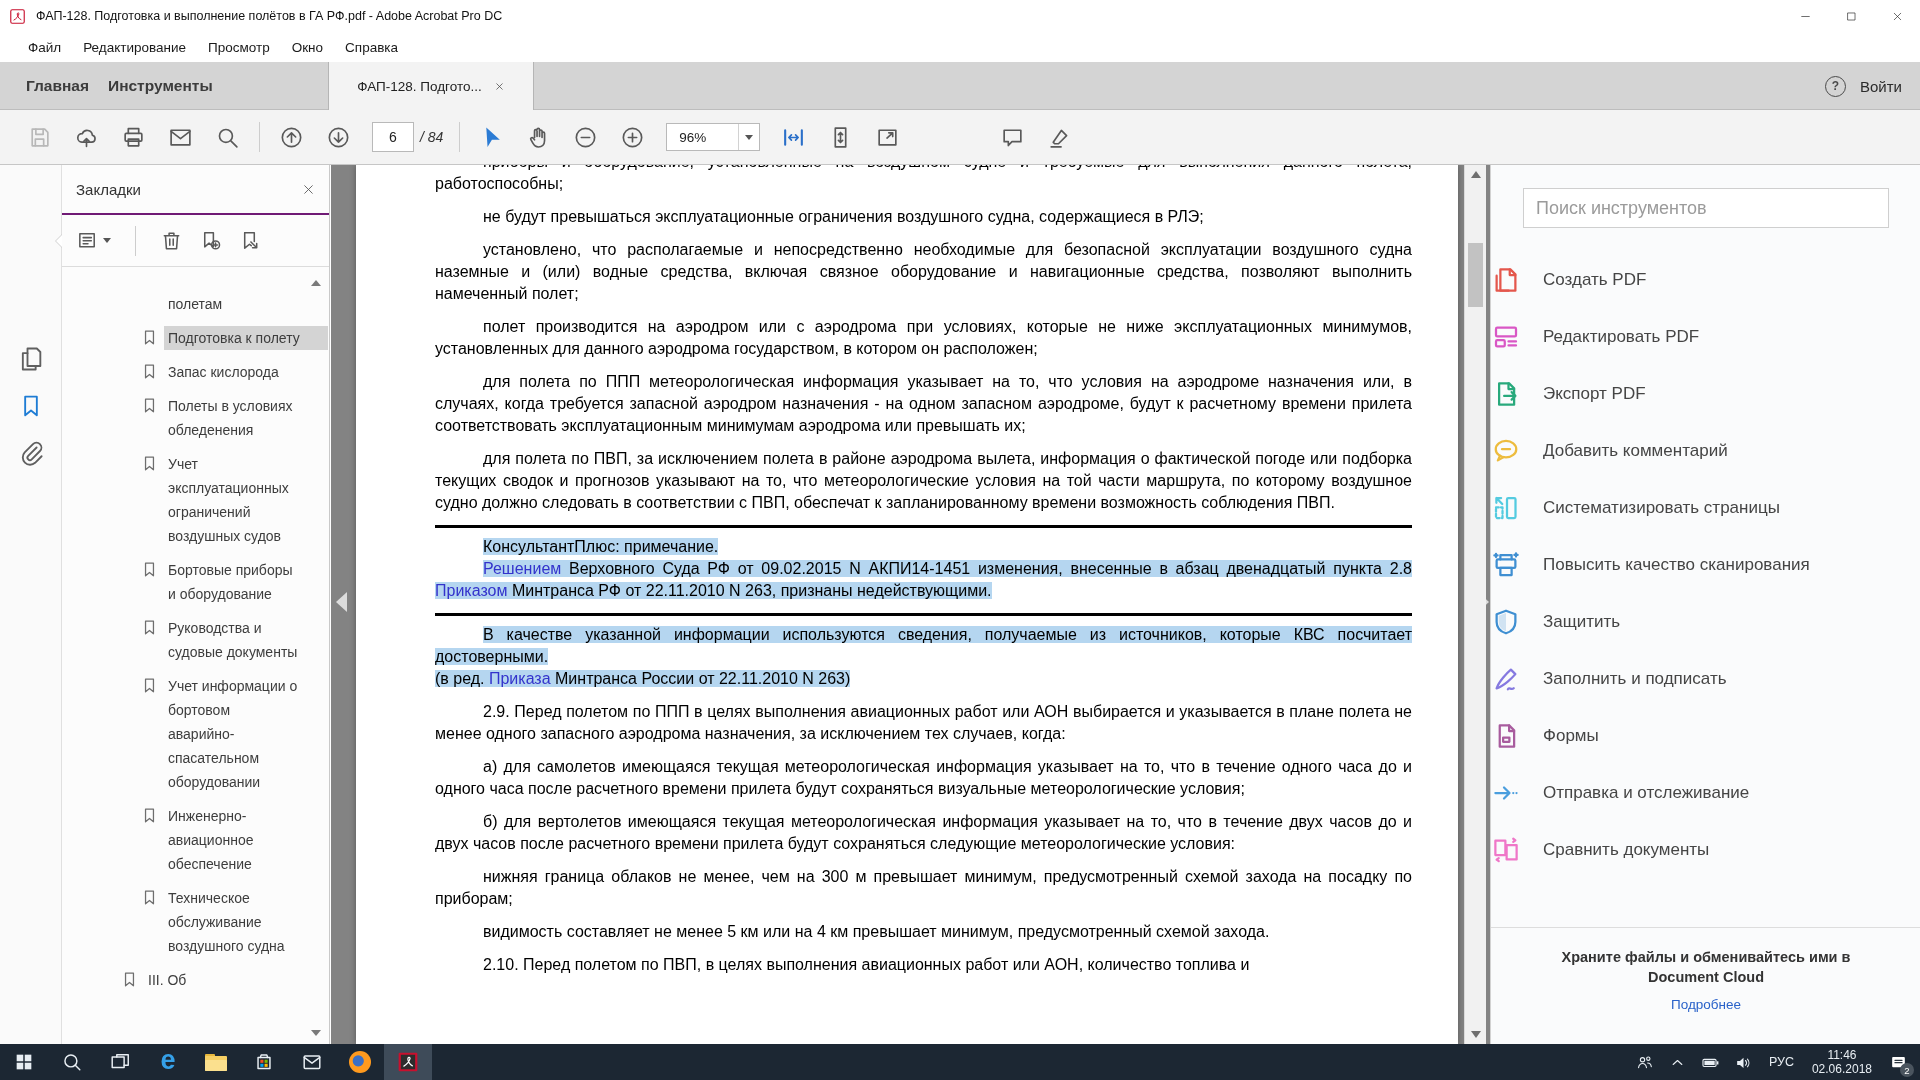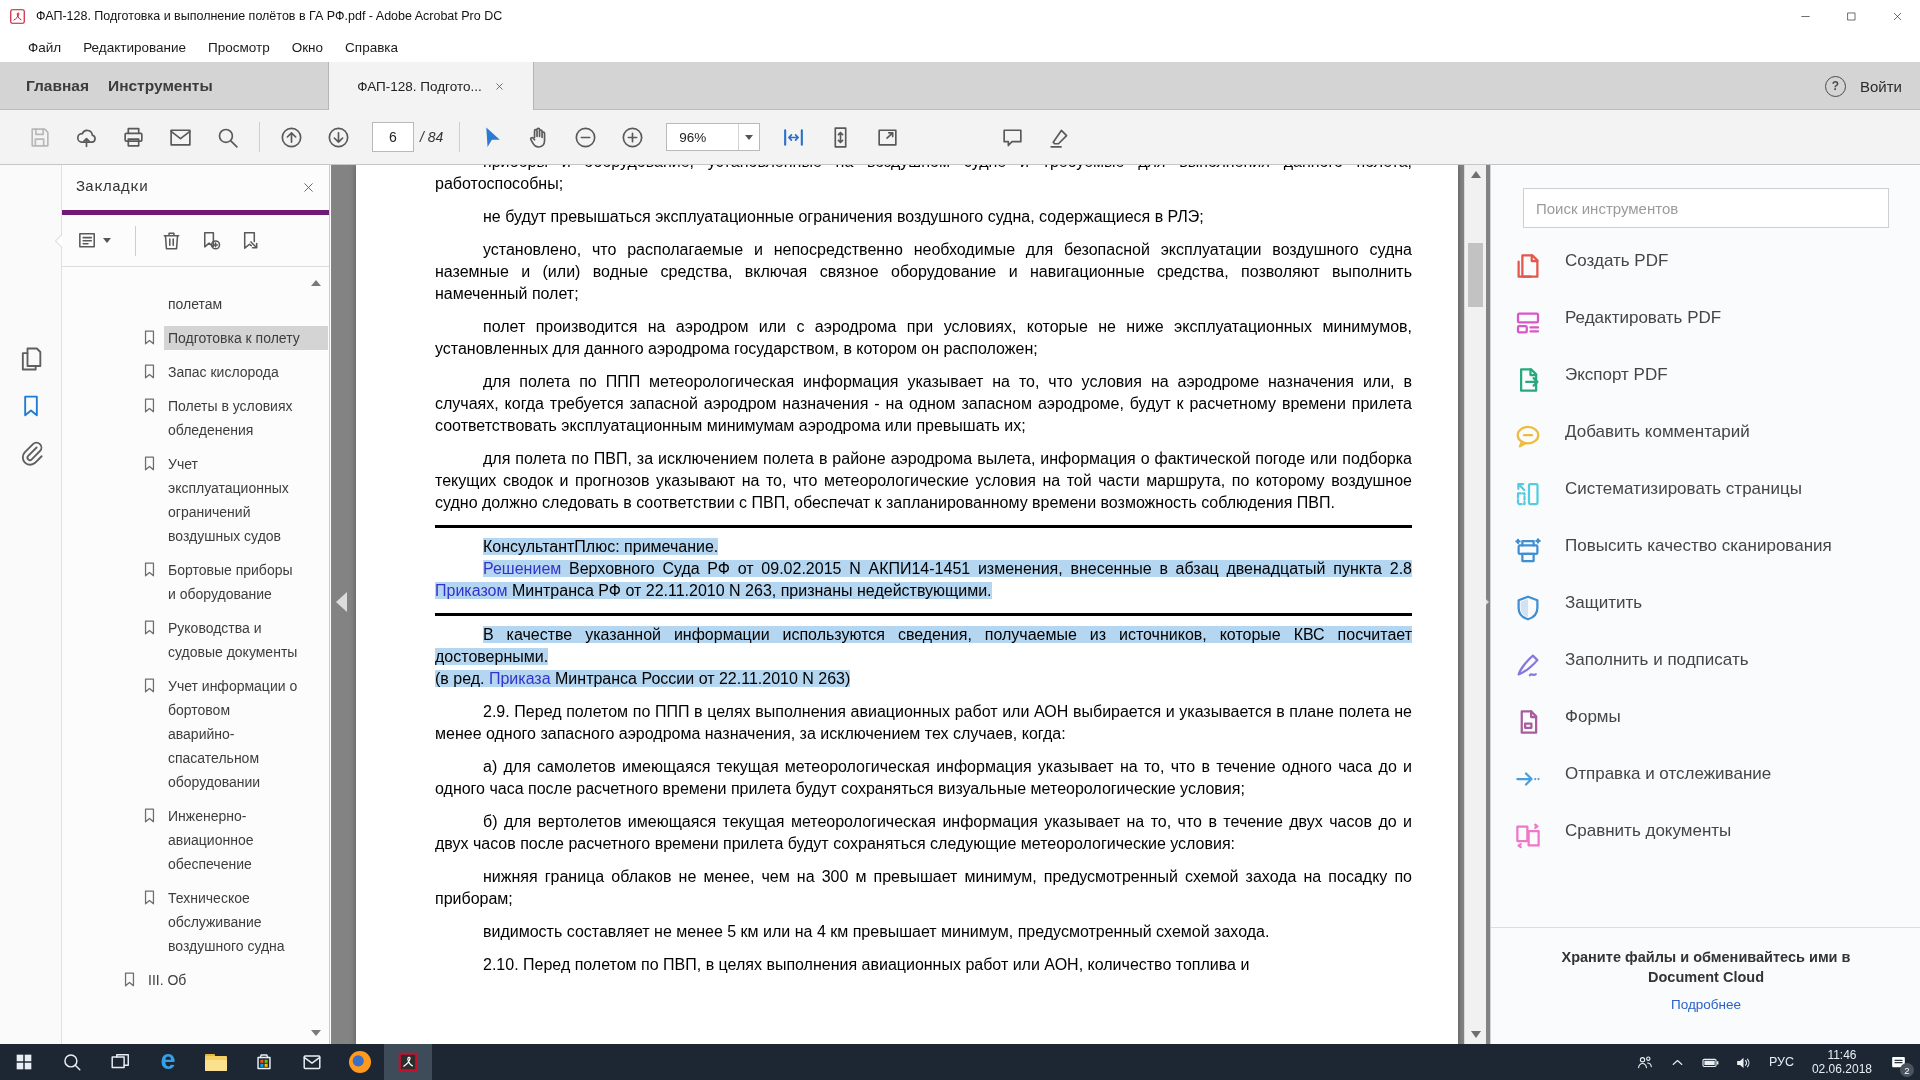--- a/index.html
+++ b/index.html
@@ -48,21 +48,21 @@
 
   
   #rail{position:absolute;left:0;top:165px;width:62px;height:879px;background:#fafafa;border-right:1px solid #e0e0e0;box-sizing:border-box;}
   .rail-btn{position:absolute;left:17px;width:28px;height:28px;color:#5f5f5f;cursor:pointer;}
   .rail-btn svg{width:28px;height:28px;}
   .rail-btn.active{color:#1e7cd4;}
   #rail-notch{position:absolute;left:56px;top:232px;width:0;height:0;border-top:9px solid transparent;border-bottom:9px solid transparent;border-right:9px solid #fff;filter:drop-shadow(-1px 0 0 #cfcfcf);}
 
   
   #bm-panel{position:absolute;left:62px;top:165px;width:268px;height:879px;background:#fcfcfc;border-right:1px solid #c9c9c9;box-sizing:border-box;overflow:hidden;}
-  #bm-header{height:50px;border-bottom:5px solid #701a75;display:flex;align-items:center;padding:0 14px;box-sizing:border-box;font-family:Liberation Mono, monospace;}
+  #bm-header{height:50px;border-bottom:2px solid #701a75;display:flex;align-items:center;padding:0 14px;box-sizing:border-box;}
   #bm-title{font-size:15px;color:#333;flex:1;}
   #bm-close svg{width:13px;height:13px;color:#555;}
   #bm-tools{height:52px;border-bottom:1px solid #dcdcdc;display:flex;align-items:center;padding-left:14px;gap:16px;box-sizing:border-box;color:#5d5d5d;}
   #bm-tools .tbtn{margin:0;}
   #bm-tools .tbtn svg{width:23px;height:23px;}
   #bm-list{position:absolute;left:0;top:103px;right:0;bottom:0;overflow:hidden;padding-top:24px;}
   .bm-row{display:flex;align-items:flex-start;margin:0 0 10px 0;}
   .bm-row .bmic{flex:0 0 auto;width:20px;height:20px;color:#6e6e6e;margin:2px 8px 0 78px;}
   .bm-row .bmic svg{width:19px;height:19px;}
   .bm-label{font-size:14px;line-height:24px;color:#3d3d3d;width:132px;overflow-wrap:break-word;word-break:break-word;cursor:pointer;}
@@ -87,24 +87,24 @@
   #chev-right{left:1478px;border-top:10px solid transparent;border-bottom:10px solid transparent;border-left:11px solid #dcdcdc;}
 
   
   #vscroll{position:absolute;left:1464px;top:165px;width:22px;height:879px;background:#f1f1f1;border-left:1px solid #dadada;box-sizing:border-box;}
   #vscroll .sb-up{position:absolute;top:6px;left:6px;width:0;height:0;border-left:5px solid transparent;border-right:5px solid transparent;border-bottom:7px solid #6f6f6f;}
   #vscroll .sb-down{position:absolute;bottom:6px;left:6px;width:0;height:0;border-left:5px solid transparent;border-right:5px solid transparent;border-top:7px solid #6f6f6f;}
   #vscroll .sb-thumb{position:absolute;left:3px;top:78px;width:15px;height:64px;background:#c2c2c2;}
 
   
   #tools-panel{position:absolute;left:1490px;top:165px;width:430px;height:879px;background:#fafbfc;border-left:1px solid #d2d2d2;box-sizing:border-box;}
-  #tools-search{position:absolute;left:32px;top:23px;width:366px;height:40px;border:1px solid #cfcfcf;background:#fff;font-size:15px;color:#404040;padding:0 12px;box-sizing:border-box;font-family:"Liberation Sans",sans-serif;}
+  #tools-search{position:absolute;left:32px;top:23px;width:366px;height:40px;border:1px solid #cfcfcf;background:#fff;font-size:18px;color:#404040;padding:0 12px;box-sizing:border-box;font-family:"Liberation Sans",sans-serif;}
   #tools-search::placeholder{color:#9b9b9b;}
   #tools-list{position:absolute;left:0;top:86px;width:100%;}
-  .tool-item{height:57px;display:flex;padding-left:22px;cursor:pointer;}
+  .tool-item{height:57px;display:flex;align-items:center;cursor:pointer;}
   .tool-item .tic{width:30px;height:30px;margin-right:22px;}
   .tool-item .tic svg{width:30px;height:30px;stroke-width:1.8;}
   .tool-label{font-size:17px;color:#454545;}
   #tools-divider{position:absolute;left:0;top:762px;width:100%;height:1px;background:#dddddd;}
   #tools-footer{position:absolute;left:20px;top:782px;width:390px;text-align:center;font-size:14.5px;font-weight:700;color:#333;line-height:20px;}
   #tools-more{position:absolute;left:20px;top:832px;width:390px;text-align:center;font-size:13.5px;color:#2a62c9;cursor:pointer;}
 
   
   #taskbar{position:absolute;left:0;bottom:0;width:100%;height:36px;background:#1c2733;display:flex;align-items:center;}
   #tb-left{display:flex;height:36px;align-items:center;}

